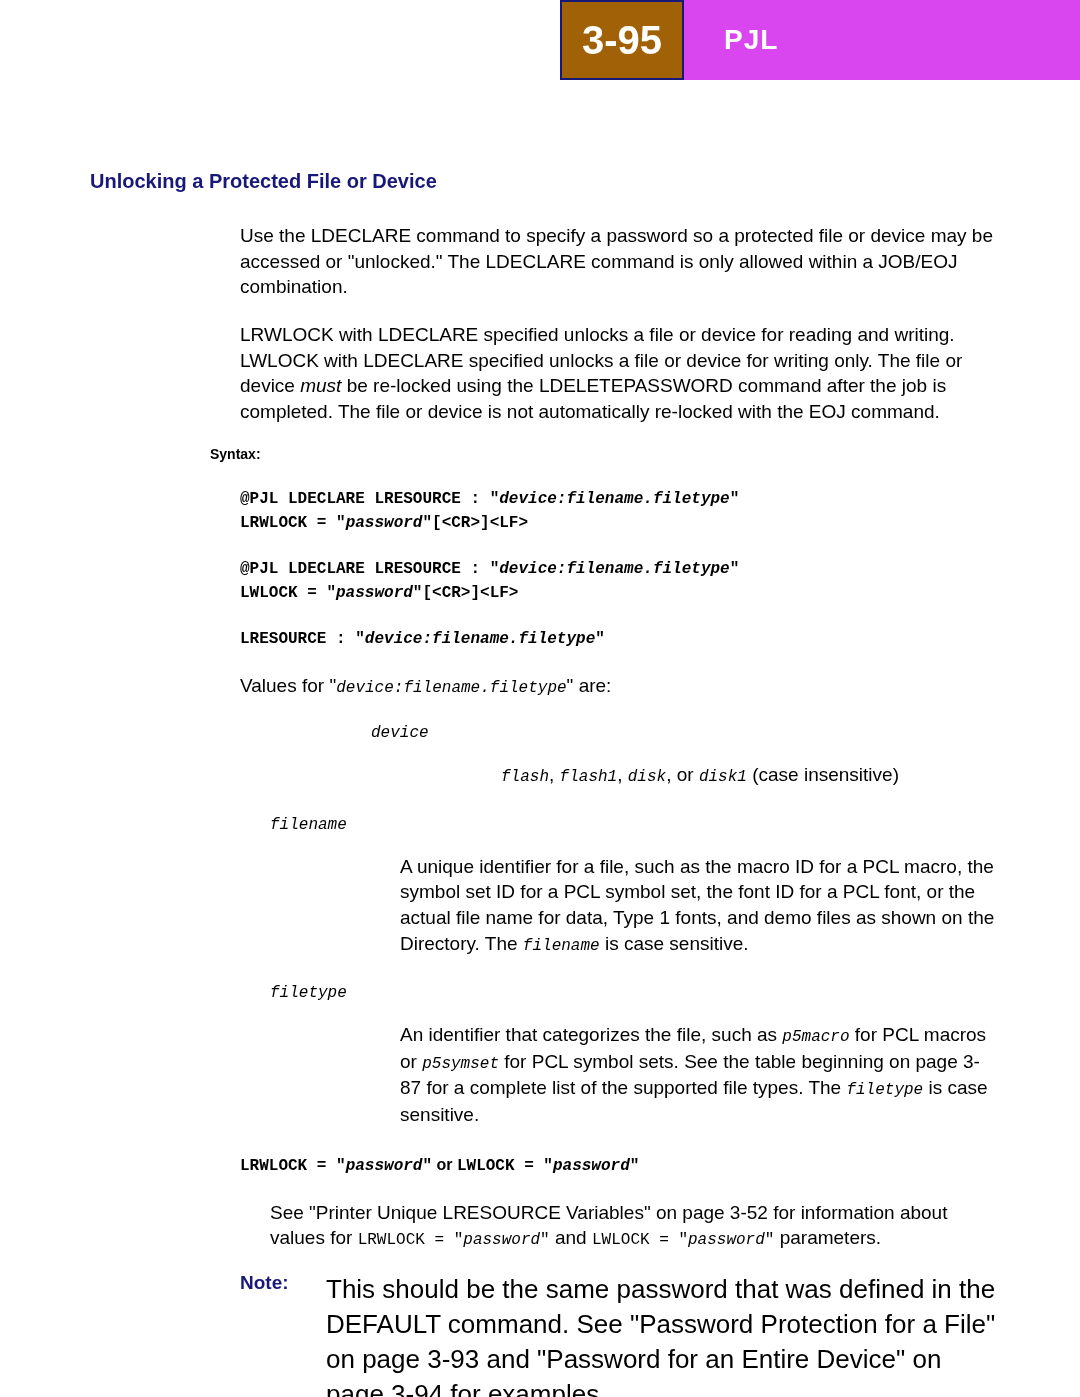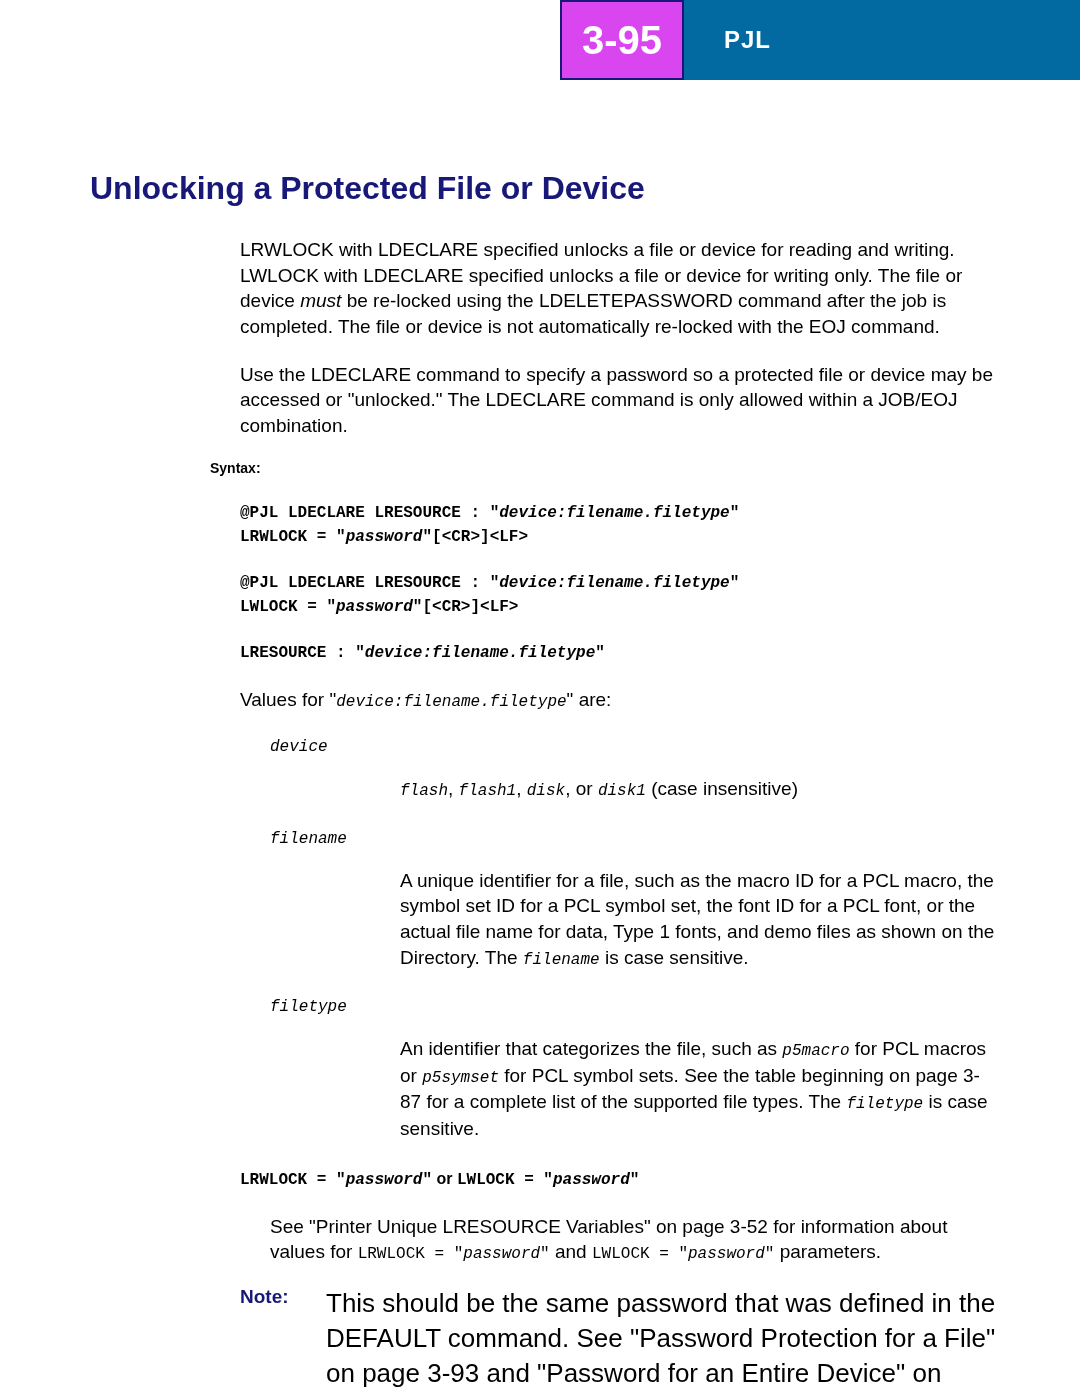--- a/index.html
+++ b/index.html
@@ -10,47 +10,47 @@
     width: 1080px;
   }
   .header-bar {
     display: flex;
     align-items: stretch;
     height: 80px;
     margin-left: 560px;
     width: 520px;
   }
   .page-box {
-    background: #d946ef;
+    background: #a16207;
     color: #fff;
     font-weight: bold;
     font-size: 40px;
     width: 120px;
     display: flex;
     align-items: center;
     justify-content: center;
     border: 2px solid #181878;
   }
   .chapter-box {
-    background: #0369a1;
+    background: #d946ef;
     color: #fff;
     font-weight: bold;
     letter-spacing: 1px;
-    font-size: 24px;
+    font-size: 28px;
     flex: 1;
     display: flex;
     align-items: center;
     padding-left: 40px;
   }
   .content {
     padding: 90px 80px 60px 90px;
   }
   .section-title {
     color: #181878;
-    font-size: 32px;
+    font-size: 20px;
     font-weight: bold;
     margin-bottom: 30px;
   }
   .main-indent {
     margin-left: 150px;
   }
   p {
     font-size: 19px;
     line-height: 1.35;
     margin: 0 0 22px 0;
@@ -74,20 +74,21 @@
     font-size: 16px;
   }
   .italic { font-style: italic; }
   .defs {
     margin-left: 30px;
     margin-top: 20px;
   }
   .def-row {
     display: flex;
     margin-bottom: 25px;
+    justify-content: center;
   }
   .def-term {
     width: 130px;
     flex-shrink: 0;
     font-family: "Courier New", monospace;
     font-style: italic;
     font-size: 16px;
     padding-top: 2px;
   }
   .def-body {
@@ -122,25 +123,25 @@
 <div class="header-bar">
   <div class="page-box">3-95</div>
   <div class="chapter-box">PJL</div>
 </div>
 
 <div class="content">
 
   <div class="section-title">Unlocking a Protected File or Device</div>
 
   <div class="main-indent">
+    <p>Use the LDECLARE command to specify a password so a protected file or device may be accessed or "unlocked." The LDECLARE command is only allowed within a JOB/EOJ combination.</p>
+
     <p>
       <span>LRWLOCK with LDECLARE specified unlocks a file or device for reading and writing. LWLOCK with LDECLARE specified unlocks a file or device for writing only. The file or device </span><span class="italic">must</span><span> be re-locked using the LDELETEPASSWORD command after the job is completed. The file or device is not automatically re-locked with the EOJ command.</span>
     </p>
-
-    <p>Use the LDECLARE command to specify a password so a protected file or device may be accessed or "unlocked." The LDECLARE command is only allowed within a JOB/EOJ combination.</p>
   </div>
 
   <div class="syntax-label">Syntax:</div>
 
   <div class="main-indent">
     <div class="code-block"><span>@PJL LDECLARE LRESOURCE : "</span><span class="italic">device:filename.filetype</span><span>"
 LRWLOCK = "</span><span class="italic">password</span><span>"[&lt;CR&gt;]&lt;LF&gt;</span></div>
 
     <div class="code-block"><span>@PJL LDECLARE LRESOURCE : "</span><span class="italic">device:filename.filetype</span><span>"
 LWLOCK = "</span><span class="italic">password</span><span>"[&lt;CR&gt;]&lt;LF&gt;</span></div>

